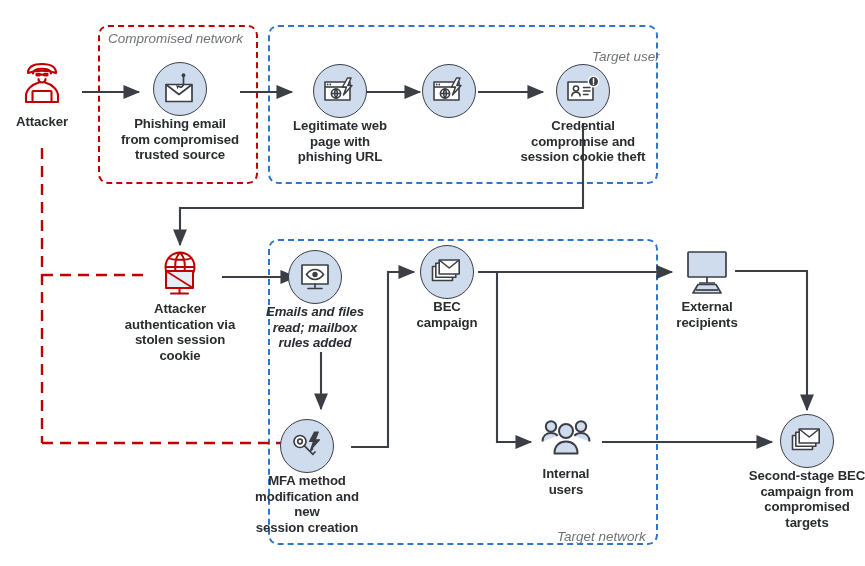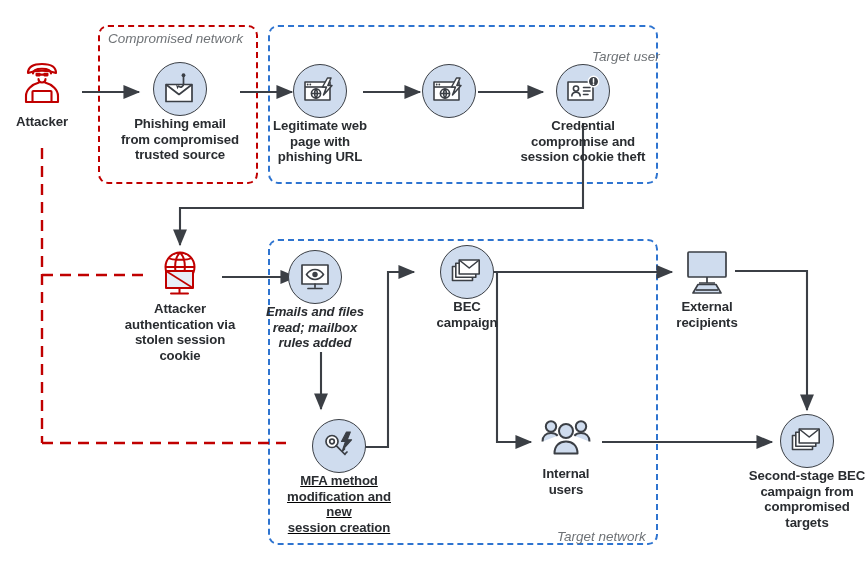--- a/index.html
+++ b/index.html
@@ -165,21 +165,21 @@
           <circle cx="20.5" cy="3.2" r="1.9" fill="#3B3F45" stroke="none"></circle>
           <path d="M13,12.8 L15.9,14.4 L14.4,17.3 Z" fill="#3B3F45" stroke="none"></path>
         </g>
       </svg>
     </div>
     <div class="node-label">Phishing email
 from compromised
 trusted source</div>
   </div>
 
-  <div class="node" style="left:264px; top:64px; width:112px;justify-content:center;">
+  <div class="node" style="left:284px; top:64px; width:112px;justify-content:center;">
     <div class="node-icon circle-icon">
       <svg width="36" height="34" viewBox="0 0 36 34">
         <g fill="none" stroke="#3B3F45" stroke-width="1.6" stroke-linejoin="round">
           <rect x="3" y="8" width="25" height="18" fill="#FFFFFF"></rect>
           <path d="M3,13 L28,13"></path>
           <circle cx="5.7" cy="10.5" r="0.9" fill="#3B3F45" stroke="none"></circle>
           <circle cx="8.3" cy="10.5" r="0.9" fill="#3B3F45" stroke="none"></circle>
           <circle cx="14" cy="19.5" r="4.6"></circle>
           <path d="M9.4,19.5 L18.6,19.5 M14,14.9 C12.2,17 12.2,22 14,24.1 M14,14.9 C15.8,17 15.8,22 14,24.1"></path>
           <path d="M25.5,4 L20.5,13 L24.5,13 L21.5,21 L30,11.5 L25.8,11.5 L29,4 Z" fill="#FFFFFF" stroke="#3B3F45" stroke-width="1.5"></path>
@@ -255,36 +255,36 @@
           <circle cx="17" cy="13.5" r="2.7" fill="#3B3F45" stroke="none"></circle>
           <path d="M17,23 L17,26 M10,27.5 L24,27.5" stroke-linecap="round"></path>
         </g>
       </svg>
     </div>
     <div class="node-label">Emails and files
 read; mailbox
 rules added</div>
   </div>
 
-  <div class="node" style="left:420px; top:245px; width:94px;">
+  <div class="node" style="left:400px; top:245px; width:94px;">
     <div class="node-icon circle-icon">
       <svg width="34" height="30" viewBox="0 0 34 30">
         <g fill="none" stroke="#3B3F45" stroke-width="1.6" stroke-linejoin="round">
           <rect x="2.5" y="9.5" width="20" height="14" fill="#FFFFFF"></rect>
           <rect x="5.8" y="6.3" width="20" height="14" fill="#FFFFFF"></rect>
           <rect x="9.2" y="3" width="20" height="14" fill="#FFFFFF"></rect>
           <path d="M9.2,3 L19.2,11 L29.2,3"></path>
         </g>
       </svg>
     </div>
     <div class="node-label">BEC
 campaign</div>
   </div>
 
-  <div class="node" style="left:280px; top:419px; width:118px;text-decoration:underline;">
+  <div class="node" style="left:248px; top:419px; width:118px;">
     <div class="node-icon circle-icon">
       <svg width="34" height="32" viewBox="0 0 34 32">
         <g fill="none" stroke="#3B3F45" stroke-width="1.7" stroke-linejoin="round">
           <circle cx="10" cy="11.5" r="6" fill="#FFFFFF"></circle>
           <circle cx="10" cy="11.5" r="2.3"></circle>
           <path d="M14.2,15.7 L23,24.5 M20,21.3 L22.5,18.8 M22.8,24.2 L25,22" stroke-linecap="round"></path>
           <path d="M24.5,2 L19.5,11.5 L23.5,11.5 L20.8,19.5 L29.5,9.8 L25.2,9.8 L28.3,2 Z" fill="#3B3F45" stroke="#3B3F45" stroke-width="1.2"></path>
         </g>
       </svg>
     </div>

